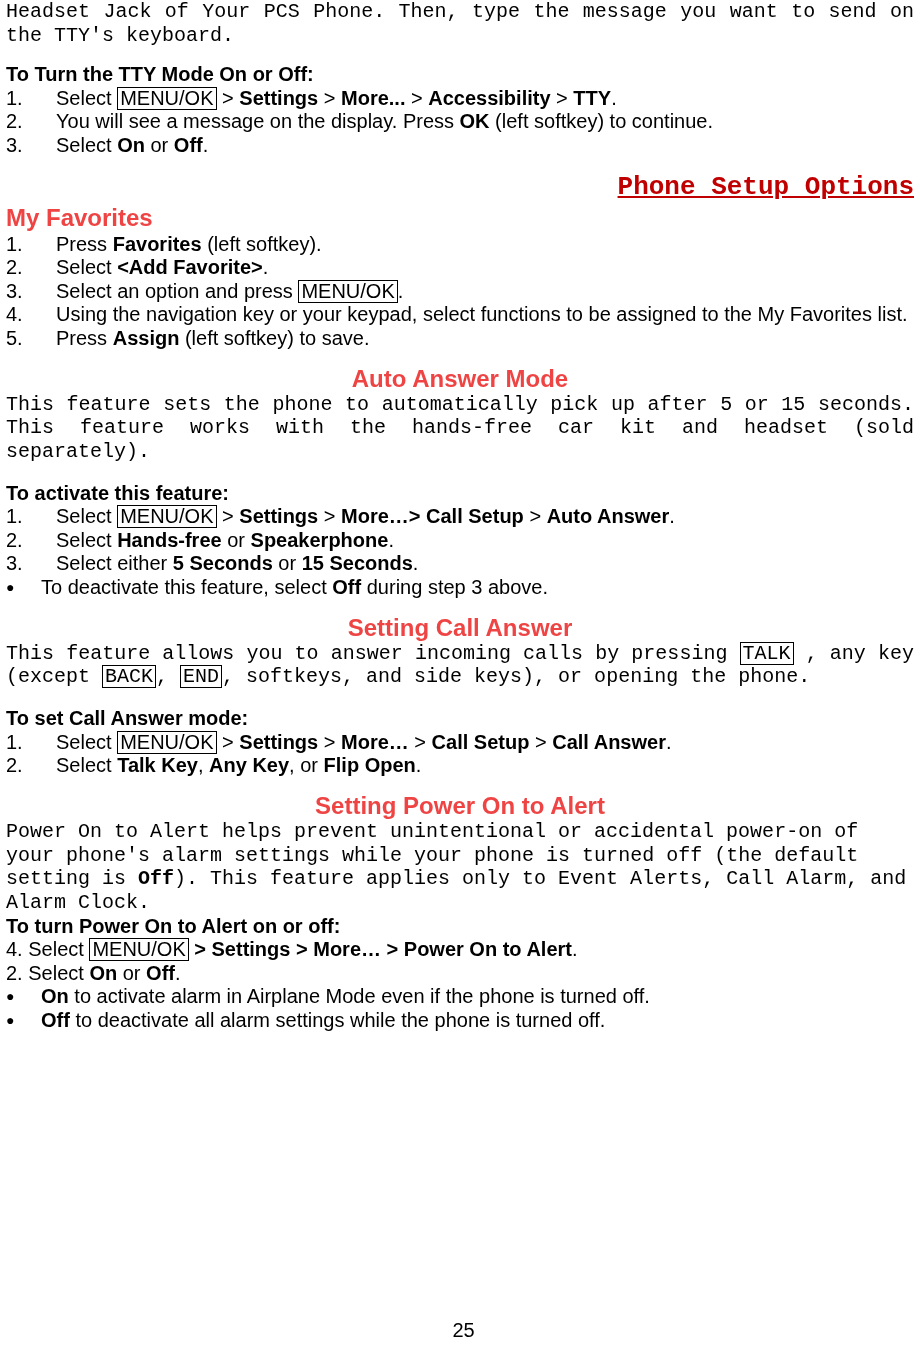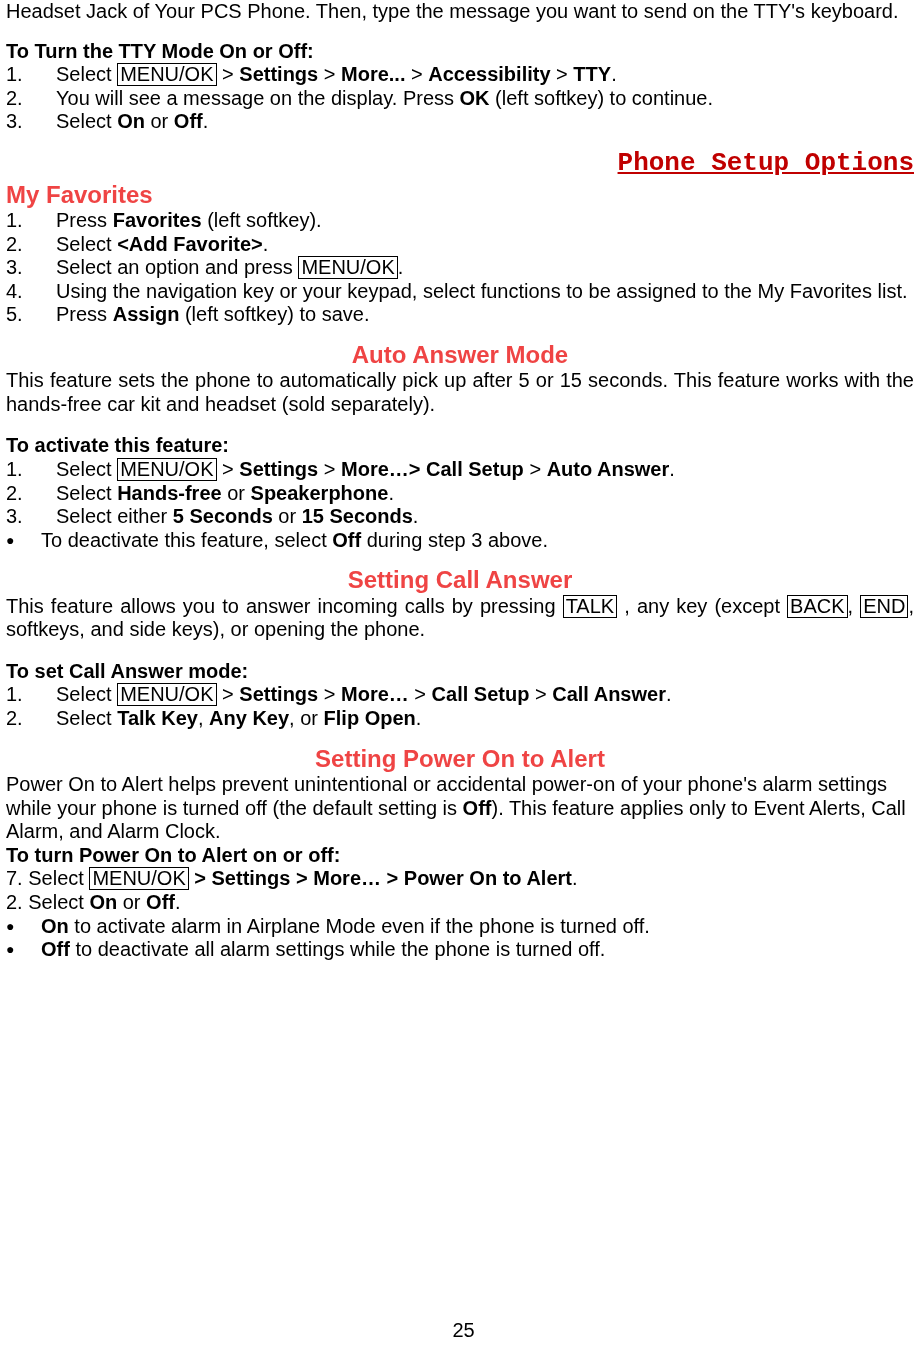--- a/index.html
+++ b/index.html
@@ -41,20 +41,21 @@
     font-size: 24px;
     text-align: left;
     margin-top: 2px;
   }
   .h2.gap {
     margin-top: 14px;
     text-align: center;
   }
   .para {
     text-align: justify;
+    font-family: Liberation Mono, monospace;
   }
   ol.num {
     list-style: none;
     margin: 0;
     padding: 0;
   }
   ol.num > li {
     display: flex;
     text-align: justify;
   }
@@ -219,21 +220,21 @@
       </span>
     </li>
   </ol>
 
   <div class="h2 gap">Setting Power On to Alert</div>
   <div class="para left">
     <span>Power On to Alert helps prevent unintentional or accidental power-on of your phone</span><span>'</span><span>s alarm settings while your phone is turned off (the default setting is </span><span class="b">Off</span><span>). This feature applies only to Event Alerts, Call Alarm, and Alarm Clock.</span>
   </div>
   <div class="h-instr">To turn Power On to Alert on or off:</div>
   <div class="left">
-    <span>7. Select </span><span class="boxed">MENU/OK</span><span class="b"> &gt; Settings &gt; More… &gt; Power On to Alert</span><span>.</span>
+    <span>4. Select </span><span class="boxed">MENU/OK</span><span class="b"> &gt; Settings &gt; More… &gt; Power On to Alert</span><span>.</span>
   </div>
   <div class="left">
     <span>2. Select </span><span class="b">On</span><span> or </span><span class="b">Off</span><span>.</span>
   </div>
   <ul class="bullet">
     <li>
       <span class="b-mark">●</span>
       <span class="b-body left">
         <span class="b">On</span><span> to activate alarm in Airplane Mode even if the phone is turned off.</span>
       </span>

